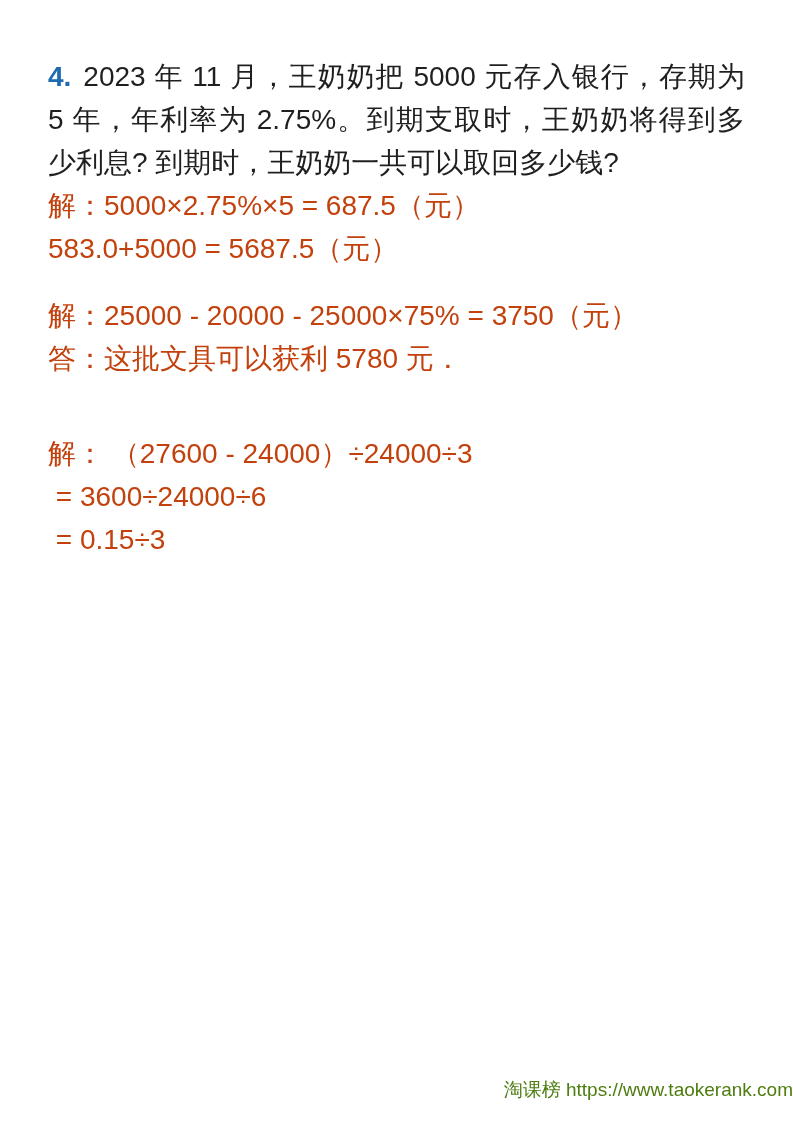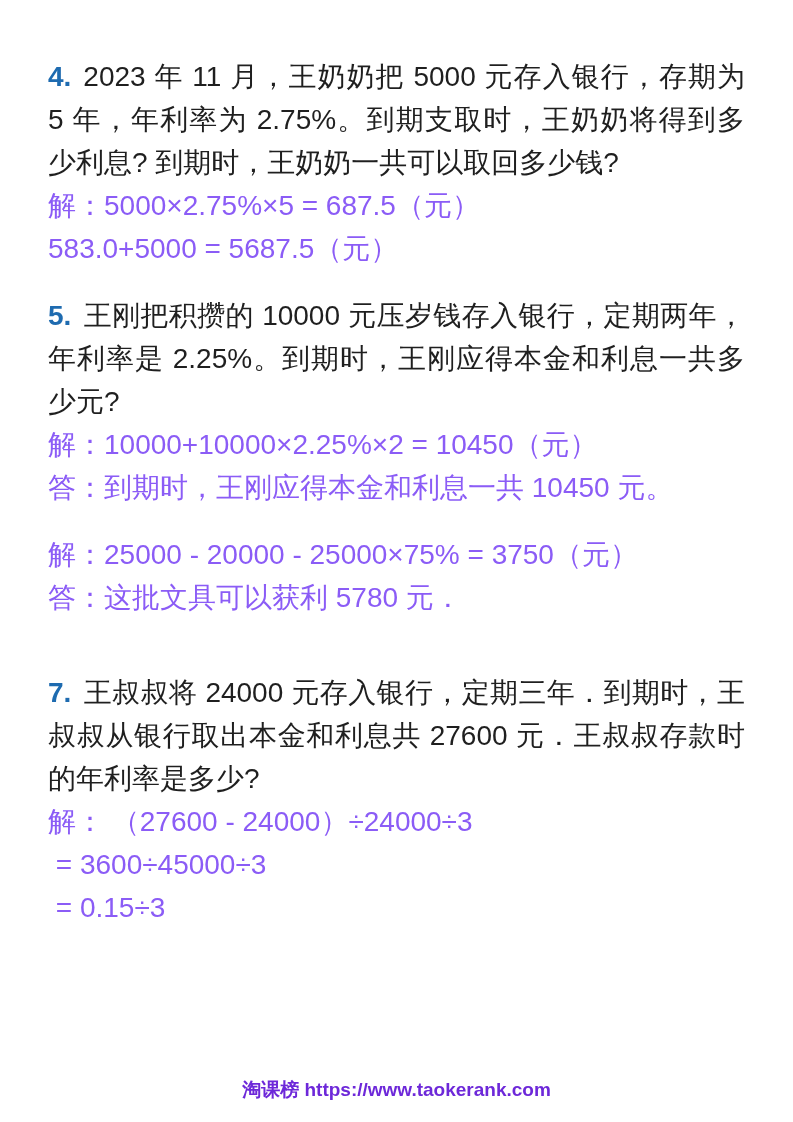--- a/index.html
+++ b/index.html
@@ -36,62 +36,55 @@
   }
   .num {
     color: #1e6bb0;
     font-weight: 700;
     margin-right: 12px;
   }
   .solution {
     margin: 0;
     font-size: 28px;
     line-height: 43px;
-    color: #8b5cf6;
+    color: #c2410c;
     white-space: pre-wrap;
     text-align: justify;
   }
   .footer {
     position: absolute;
     left: 0;
     bottom: 20px;
     width: 100%;
-    text-align: center;
+    text-align: right;
     font-size: 19px;
     line-height: 24px;
-    color: #6d28d9;
-    font-weight: bold;
+    color: #4d7c0f;
   }
 </style>
 </head>
 <body>
 
 <div class="page">
 
   <section class="problem">
     <p class="question"><span class="num">4.</span><span>2023 年 11 月，王奶奶把 5000 元存入银行，存期为 5 年，年利率为 2.75%。到期支取时，王奶奶将得到多少利息? 到期时，王奶奶一共可以取回多少钱?</span></p>
     <p class="solution">解：5000×2.75%×5 = 687.5（元）</p>
     <p class="solution">583.0+5000 = 5687.5（元）</p>
   </section>
 
-  <section class="problem">
-    <p class="question"><span class="num">5.</span><span>王刚把积攒的 10000 元压岁钱存入银行，定期两年，年利率是 2.25%。到期时，王刚应得本金和利息一共多少元?</span></p>
-    <p class="solution">解：10000+10000×2.25%×2 = 10450（元）</p>
-    <p class="solution">答：到期时，王刚应得本金和利息一共 10450 元。</p>
-  </section>
 
   <section class="problem">
     <p class="solution">解：25000 - 20000 - 25000×75% = 3750（元）</p>
     <p class="solution">答：这批文具可以获利 5780 元．</p>
   </section>
 
   <section class="problem extra-gap">
-    <p class="question"><span class="num">7.</span><span>王叔叔将 24000 元存入银行，定期三年．到期时，王叔叔从银行取出本金和利息共 27600 元．王叔叔存款时的年利率是多少?</span></p>
     <p class="solution">解： （27600 - 24000）÷24000÷3</p>
-    <p class="solution"> = 3600÷45000÷3</p>
+    <p class="solution"> = 3600÷24000÷6</p>
     <p class="solution"> = 0.15÷3</p>
 
   </section>
 
   <div class="footer">
     <span>淘课榜 https://www.taokerank.com</span>
   </div>
 
 </div>
 

